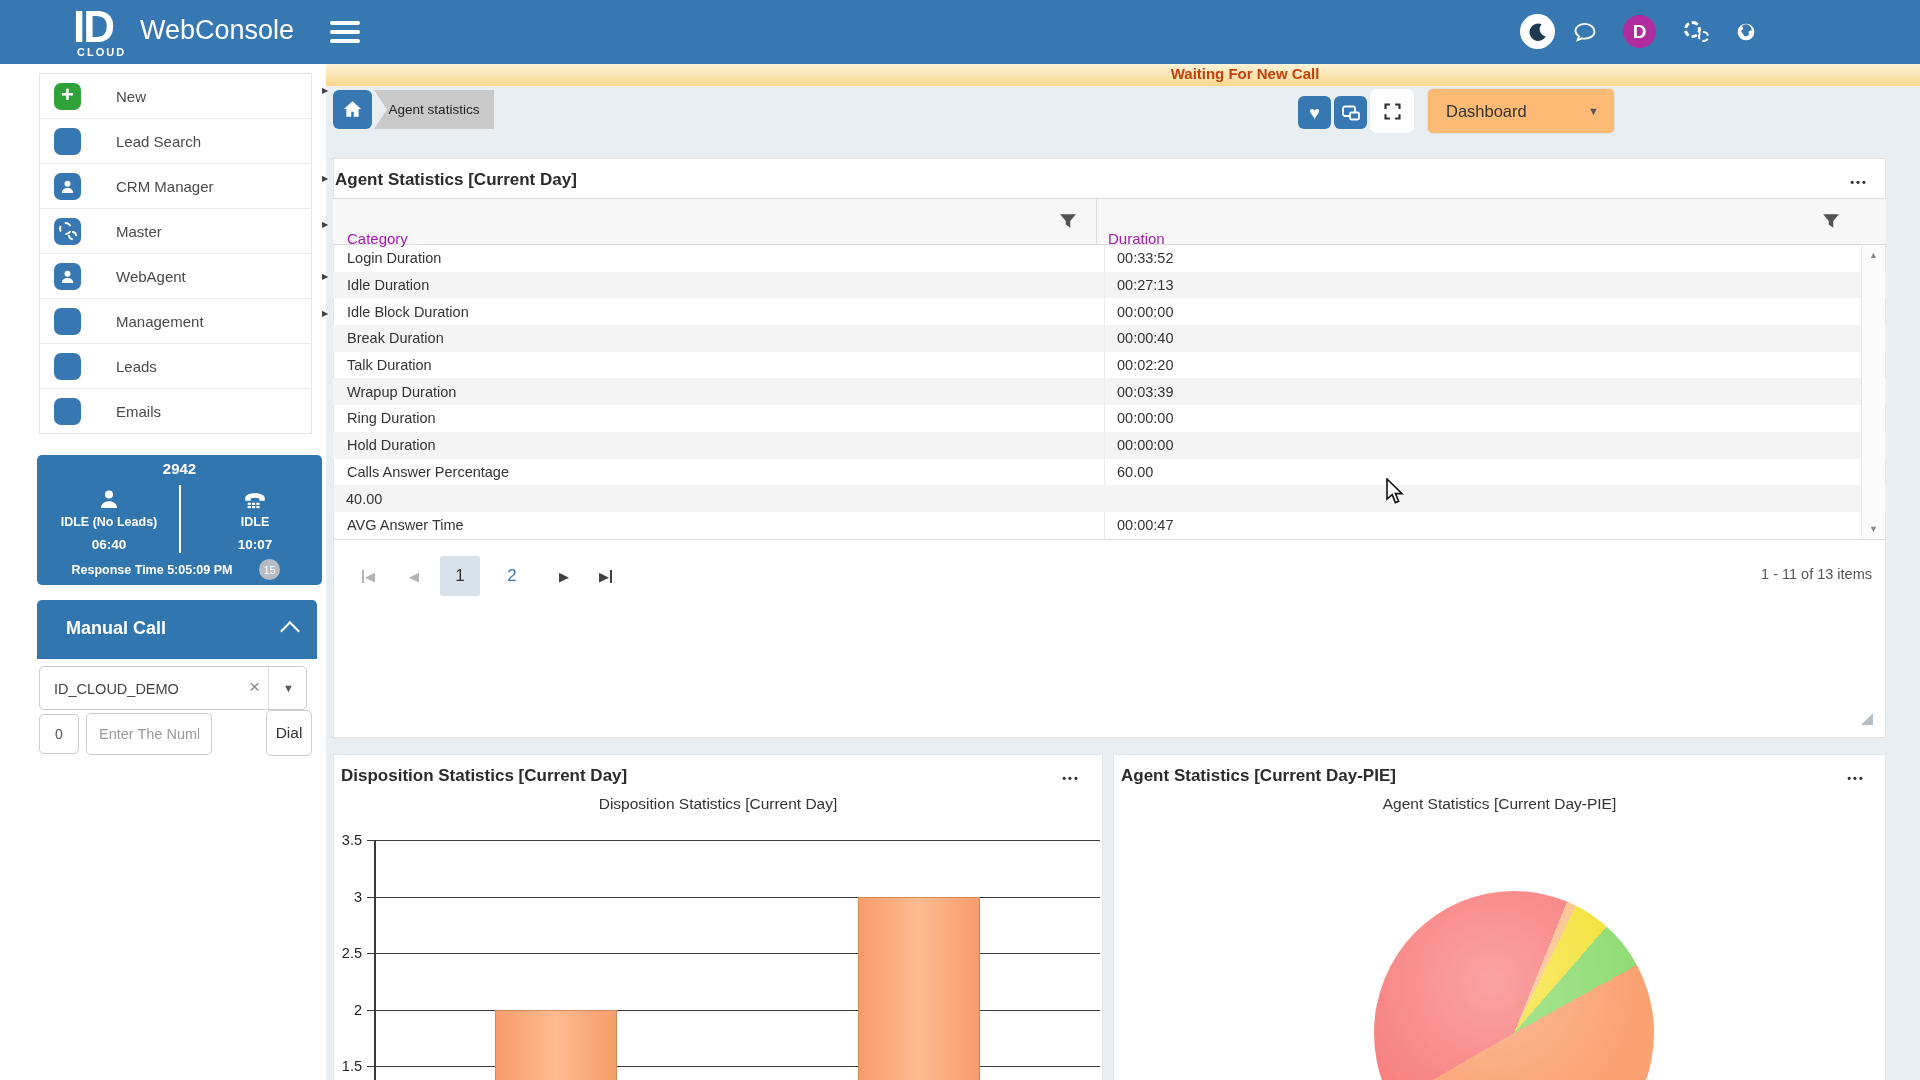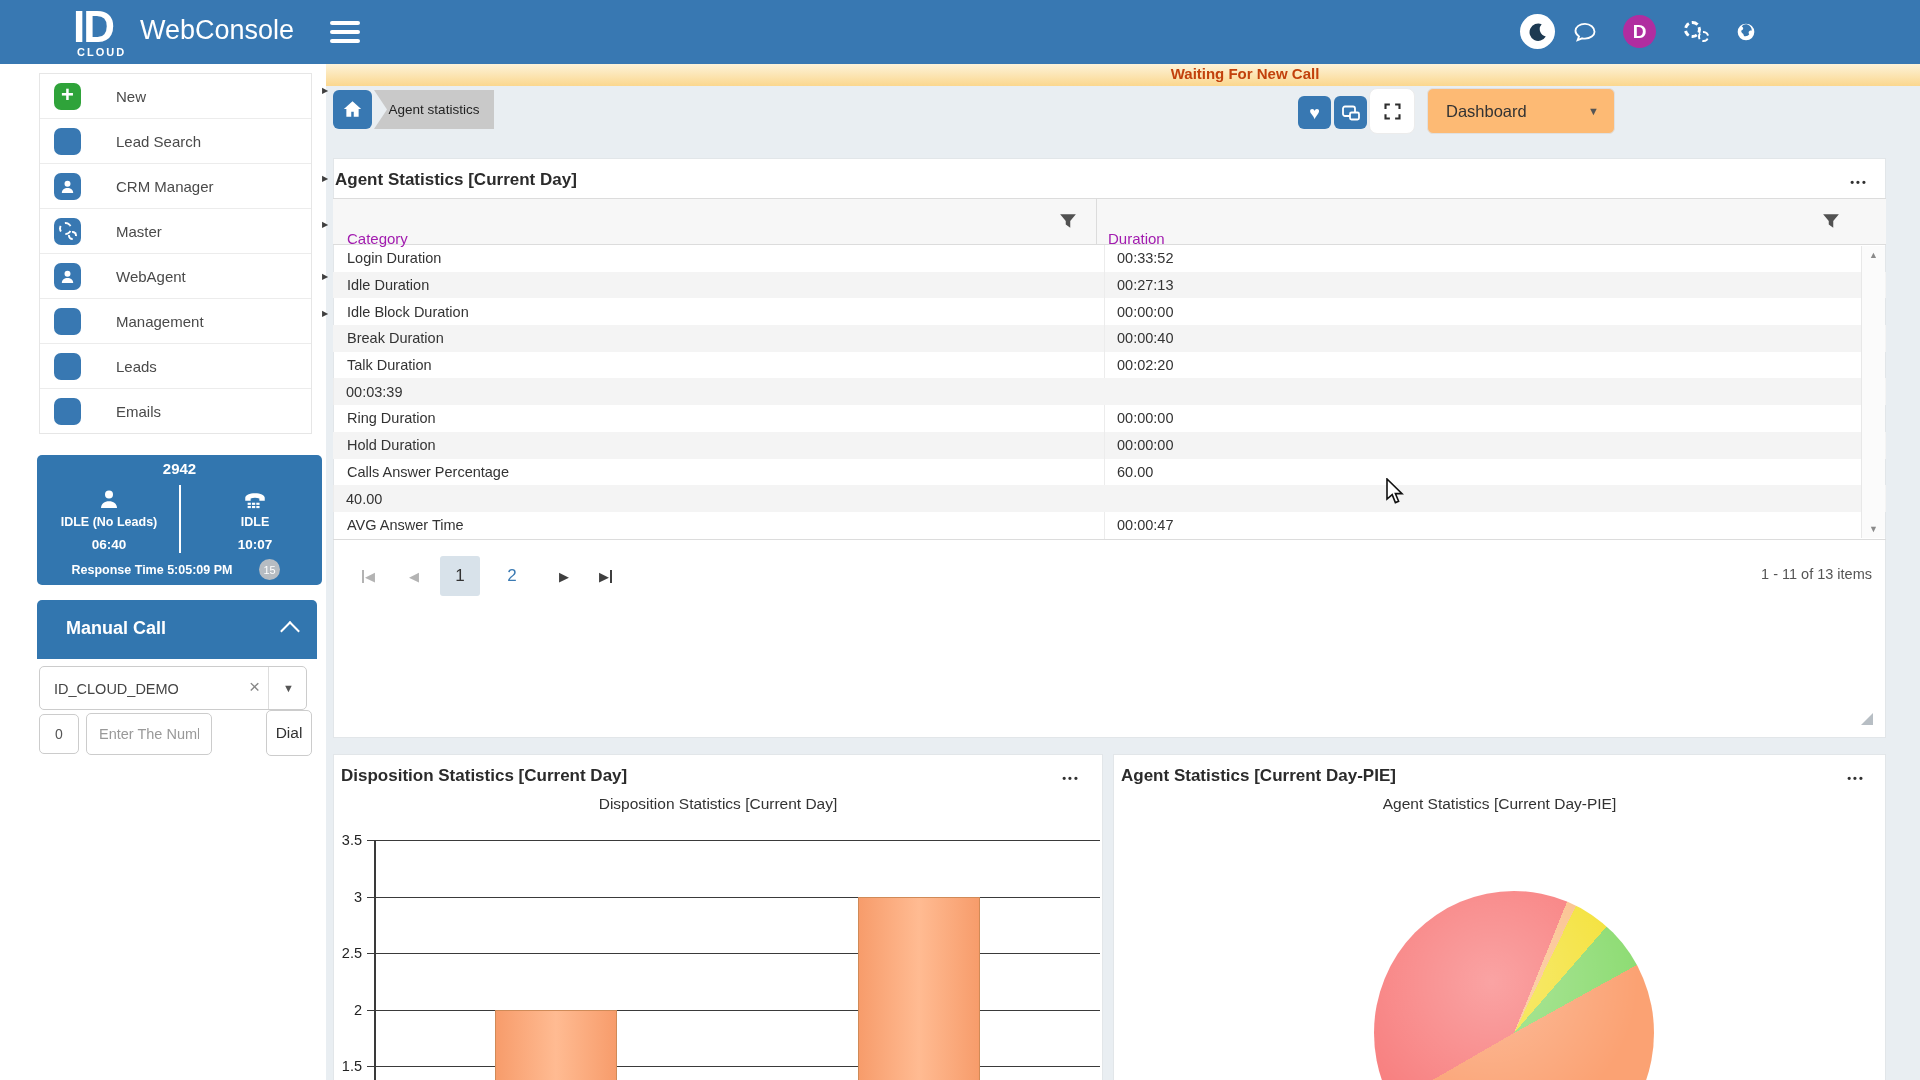--- a/index.html
+++ b/index.html
@@ -322,20 +322,21 @@
       </div>
       <div class="grid-row alt">
         <div class="cell-cat">Break Duration</div>
         <div class="cell-dur">00:00:40</div>
       </div>
       <div class="grid-row">
         <div class="cell-cat">Talk Duration</div>
         <div class="cell-dur">00:02:20</div>
       </div>
       <div class="grid-row alt">
+        <div class="cell-cat">Wrapup Duration</div>
         <div class="cell-dur">00:03:39</div>
       </div>
       <div class="grid-row">
         <div class="cell-cat">Ring Duration</div>
         <div class="cell-dur">00:00:00</div>
       </div>
       <div class="grid-row alt">
         <div class="cell-cat">Hold Duration</div>
         <div class="cell-dur">00:00:00</div>
       </div>

